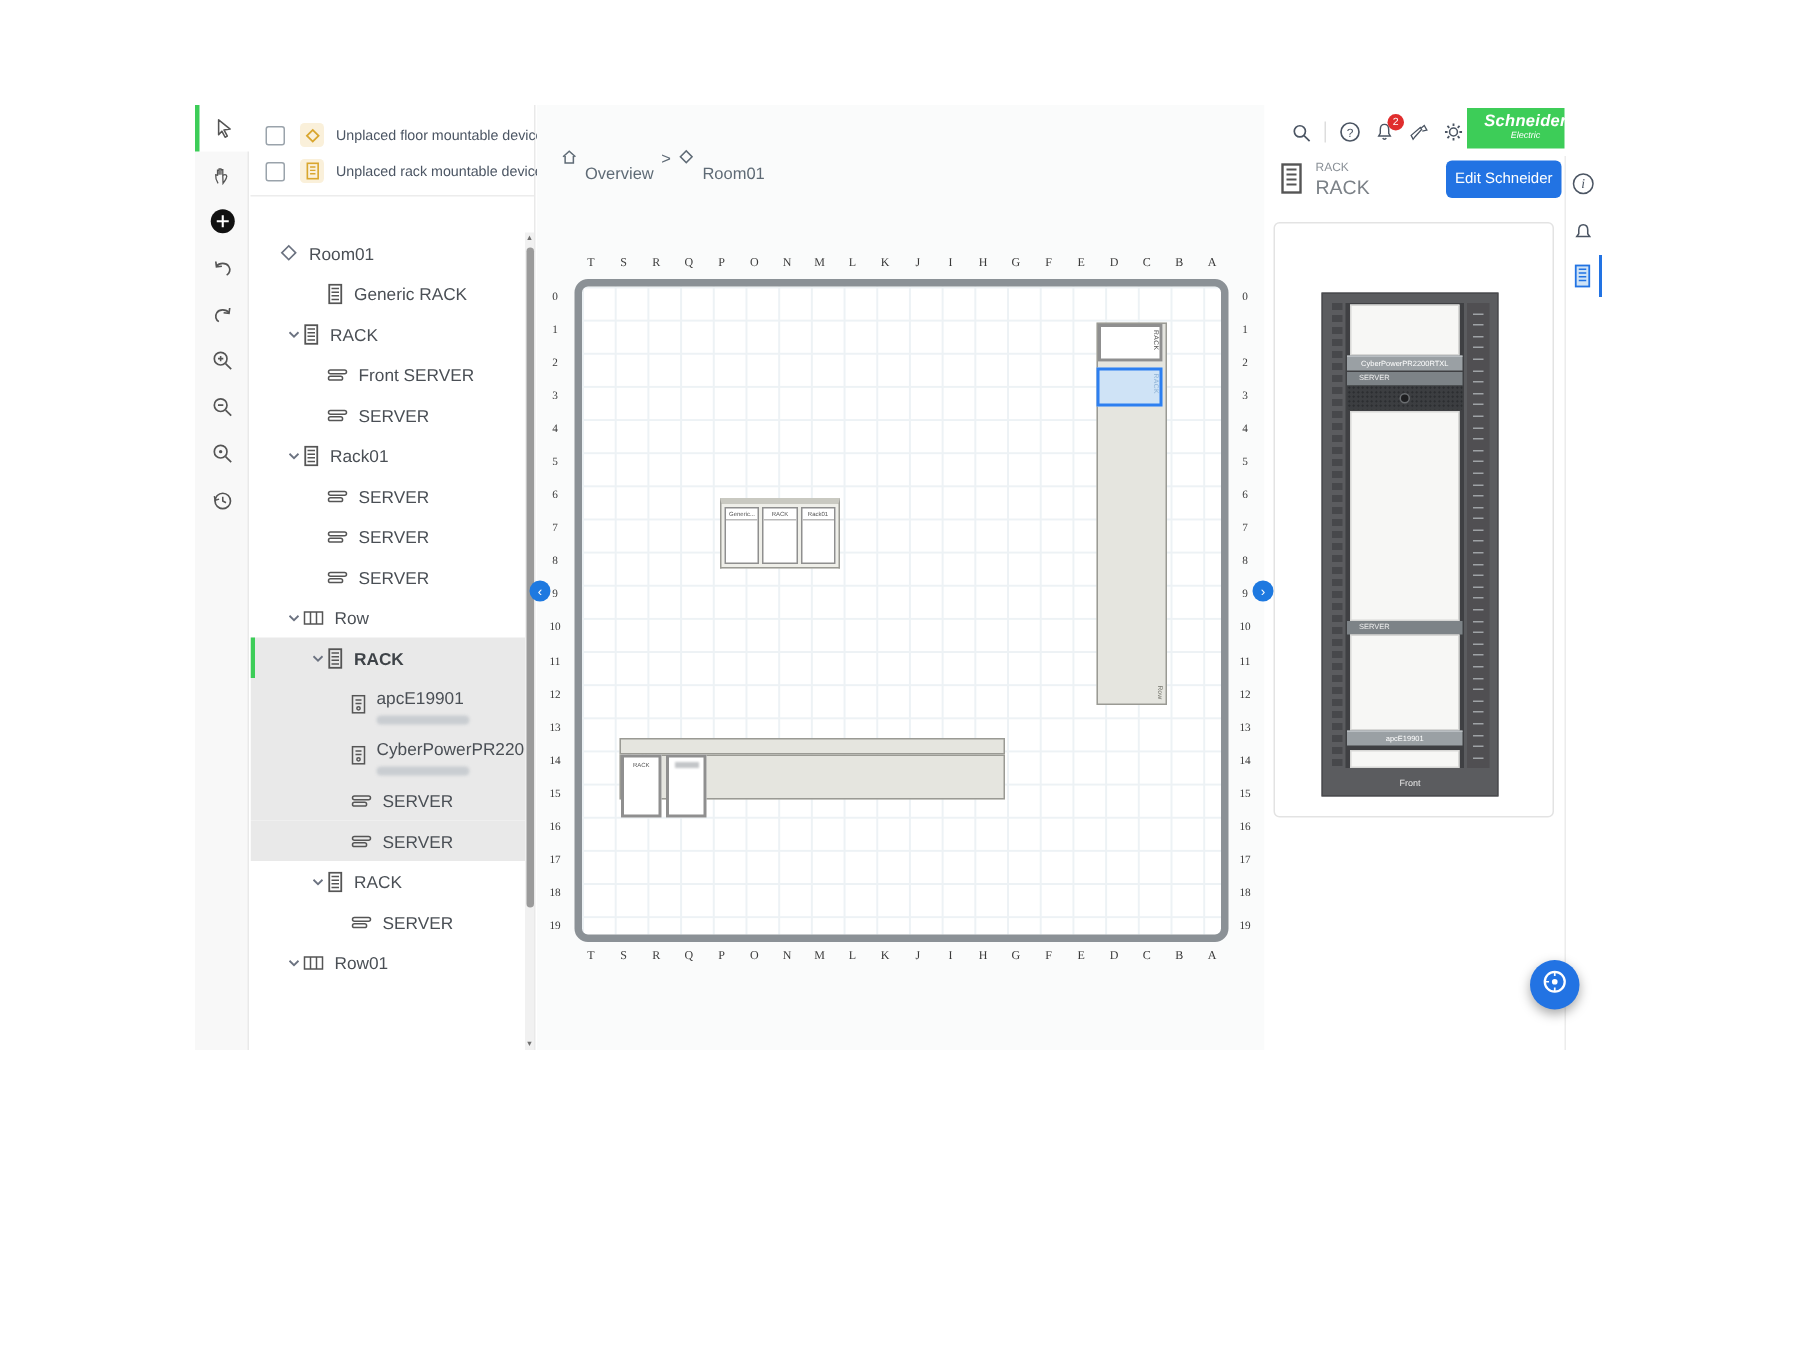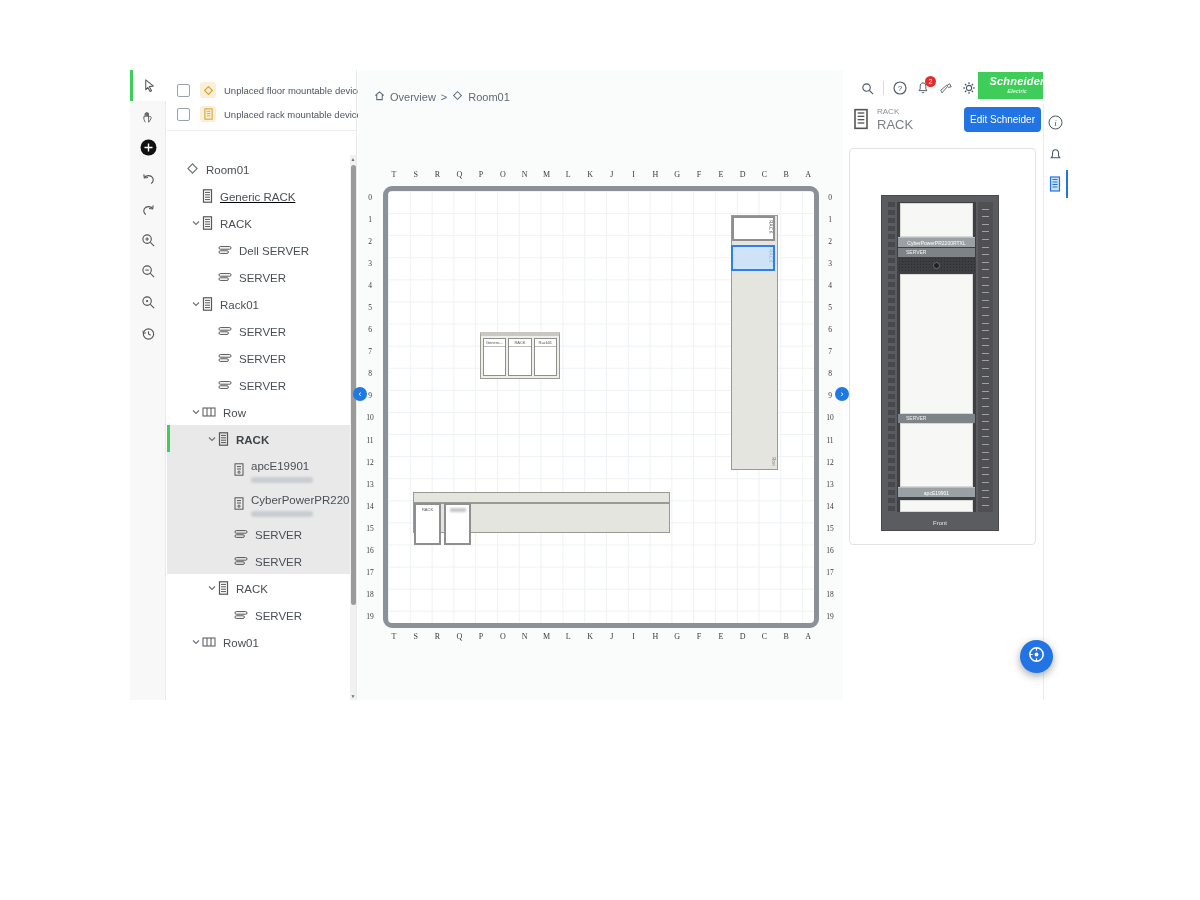--- a/index.html
+++ b/index.html
@@ -30,21 +30,21 @@
   .trow.sel .tlabel { font-weight:bold; color:#3e4348; }
   .smudge { display:block; width:62px; height:6px; border-radius:3px; background:#c9cdd1; filter:blur(1.2px); margin-top:3px; }
   
   #tscroll { position:absolute; right:0; top:85px; bottom:0; width:6px; background:#f1f1f1; }
   #tscroll .arr { position:absolute; left:0; width:6px; font-size:5px; color:#707070; text-align:center; }
   #tthumb { position:absolute; left:0.5px; top:10px; width:5px; height:440px; background:#9b9b9b; border-radius:3px; cursor:pointer; }
 
   
   #canvas { position:absolute; left:228px; top:0; width:485px; height:630px; background:#fafbfb; }
   #breadcrumb { position:absolute; left:16px; top:20px; display:flex; align-items:center; gap:5px; font-size:11px; color:#5f6b76; }
-  #breadcrumb .crumb { cursor:pointer; }
+  #breadcrumb .crumb { cursor:pointer;margin-top:20px; }
   .collabels { position:absolute; left:25px; width:436px; display:flex; }
   .collabels span { width:21.8px; text-align:center; font-family:"Liberation Serif",serif; font-size:8px; color:#3a3a3a; }
   .rowlabels { position:absolute; top:116px; width:14px; display:flex; flex-direction:column; }
   .rowlabels span { height:22.1px; display:flex; align-items:center; justify-content:center; font-family:"Liberation Serif",serif; font-size:7.5px; color:#3a3a3a; }
   #room { position:absolute; left:25px; top:116px; width:436px; height:442px; background:#fff;
           border:5px solid #8b9196; border-radius:9px;
           background-image:linear-gradient(to right,#edf2f5 1px,transparent 1px),linear-gradient(to bottom,#edf2f5 1px,transparent 1px);
           background-size:21.8px 22.1px; }
 
   
@@ -215,21 +215,21 @@
     <div id="tree">
         <div class="trow" style="height: 27px; padding-left: 6px;">
           <span class="chev"></span>
           <span class="ticon">
             <svg width="13" height="13" viewBox="0 0 14 14">
               <rect x="3.5" y="3.5" width="7" height="7" fill="none" stroke="#6b7280" stroke-width="1.2" transform="rotate(45 7 7)"></rect>
             </svg>
           </span>
           <span><span class="tlabel">Room01</span></span>
         </div>
-        <div class="trow" style="height: 27px; padding-left: 22px; text-decoration: underline;">
+        <div class="trow" style="height: 27px; padding-left: 38px;">
           <span class="chev"></span>
           <span class="ticon">
             <svg width="11" height="14" viewBox="0 0 11 14">
               <rect x="1.5" y="0.8" width="8" height="12.4" fill="none" stroke="#555" stroke-width="1.2"></rect>
               <line x1="3" y1="3.4" x2="8" y2="3.4" stroke="#555"></line>
               <line x1="3" y1="5.8" x2="8" y2="5.8" stroke="#555"></line>
               <line x1="3" y1="8.2" x2="8" y2="8.2" stroke="#555"></line>
               <line x1="3" y1="10.6" x2="8" y2="10.6" stroke="#555"></line>
             </svg>
           </span>
@@ -253,21 +253,21 @@
           <span><span class="tlabel">RACK</span></span>
         </div>
         <div class="trow" style="height: 27px; padding-left: 38px;">
           <span class="chev"></span>
           <span class="ticon">
             <svg width="14" height="10" viewBox="0 0 14 10">
               <rect x="1" y="1.6" width="12" height="2.6" rx="1.3" fill="none" stroke="#555" stroke-width="1"></rect>
               <rect x="1" y="5.8" width="9.4" height="2.6" rx="1.3" fill="none" stroke="#555" stroke-width="1"></rect>
             </svg>
           </span>
-          <span><span class="tlabel">Dell SERVER</span></span>
+          <span><span class="tlabel">Front SERVER</span></span>
         </div>
         <div class="trow" style="height: 27px; padding-left: 38px;">
           <span class="chev"></span>
           <span class="ticon">
             <svg width="14" height="10" viewBox="0 0 14 10">
               <rect x="1" y="1.6" width="12" height="2.6" rx="1.3" fill="none" stroke="#555" stroke-width="1"></rect>
               <rect x="1" y="5.8" width="9.4" height="2.6" rx="1.3" fill="none" stroke="#555" stroke-width="1"></rect>
             </svg>
           </span>
           <span><span class="tlabel">SERVER</span></span>

